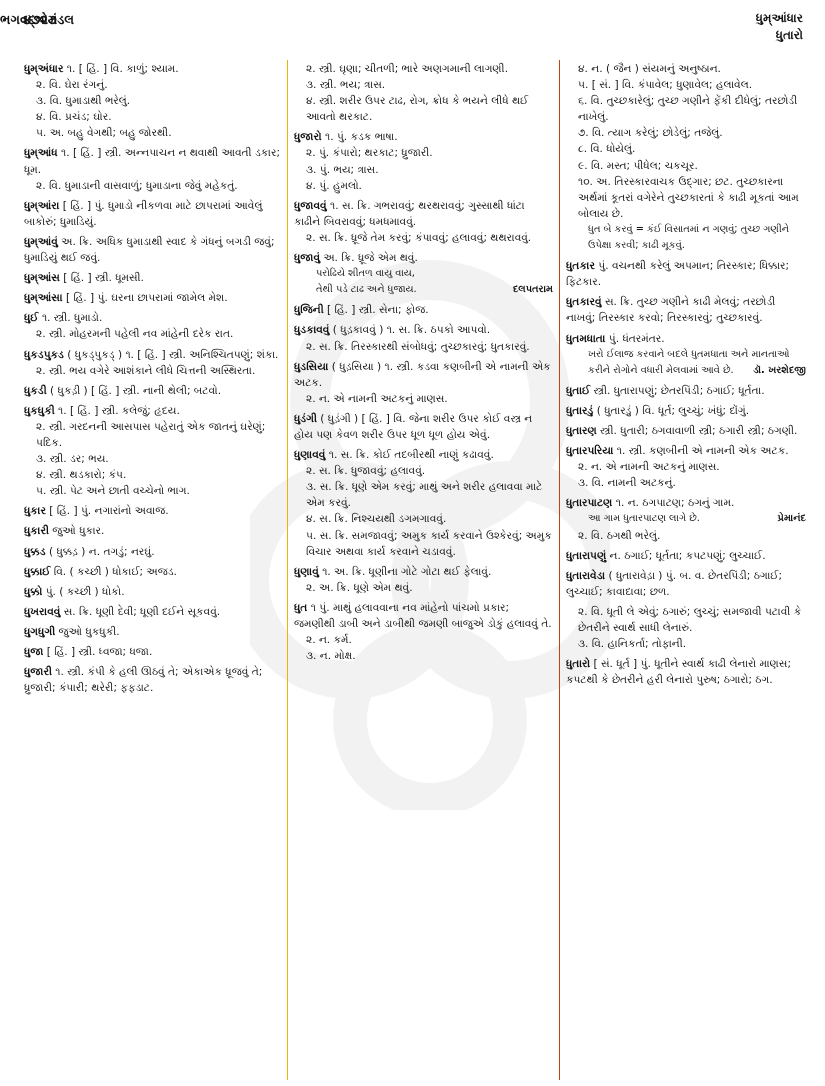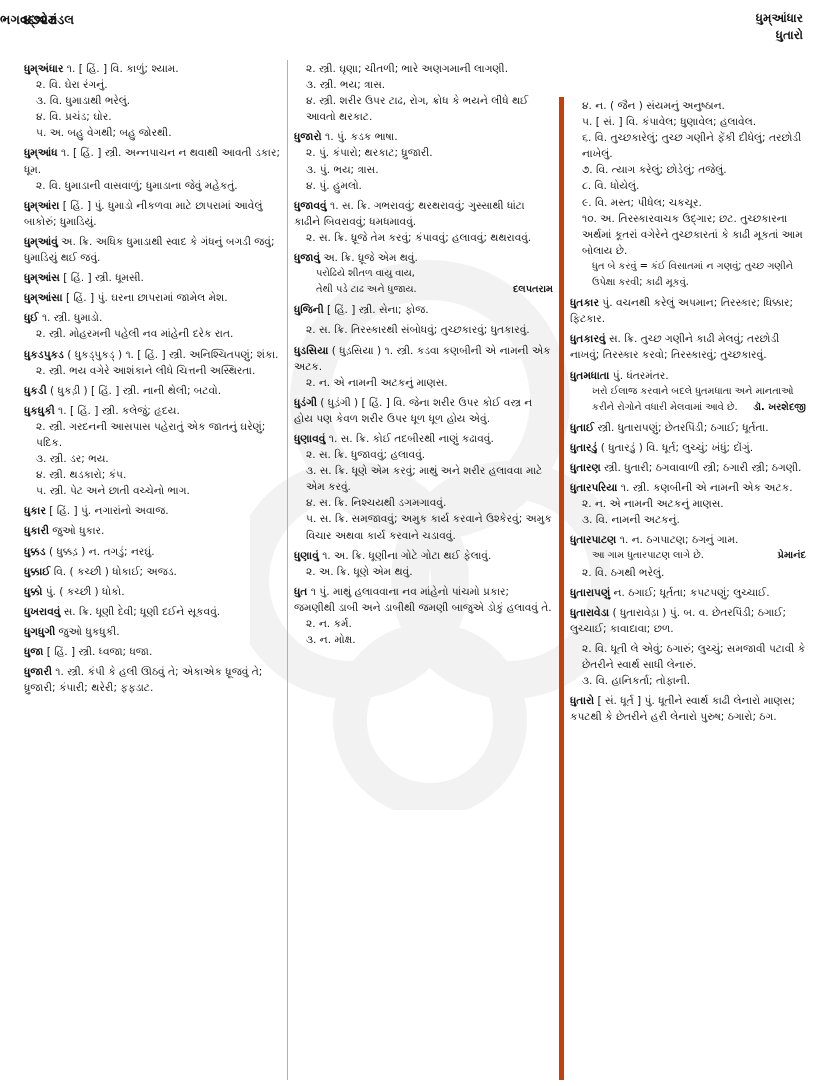--- a/index.html
+++ b/index.html
@@ -19,21 +19,21 @@
   .ptitle { position: absolute; left: 0; width: 825px; text-align: left; top: 12px; font-size: 13px; font-weight: bold; }
   .guide { position: absolute; right: 22px; top: 10px; text-align: right; font-size: 12px; font-weight: bold; line-height: 17px; }
   .cols {
     position: absolute; top: 60px; left: 22px; width: 790px; height: 1020px;
     display: flex;
     justify-content: space-between;
   }
   .col { box-sizing: border-box; padding: 0 6px; font-size: 10.6px; line-height: 16.1px; }
   .col1 { width: 265px; padding-left: 2px; }
   .col2 { width: 272px; border-left: 1px solid #eab308; }
-  .col3 { width: 253px; border-left: 5px solid #c2410c; margin-top: 37px; }
+  .col3 { width: 253px; border-left: 1px solid #c2410c; }
   .entry { margin-bottom: 4px; }
   .head { font-weight: bold; }
   .sense { padding-left: 12px; text-indent: 0; }
   .quote { padding-left: 22px; font-size: 9.8px; }
   .quote .src { float: right; font-weight: bold; font-size: 9.8px; }
 </style>
 </head>
 <body>
 
 <svg class="watermark" viewBox="0 0 360 560">
@@ -141,20 +141,21 @@
       </div>
       <div class="entry">
         <div><span class="head">ધુજાવું</span> <span>અ. ક્રિ. ધ્રૂજે એમ થવું.</span></div>
         <div class="quote"><span>પરોઢિયે શીતળ વાયુ વાય,</span></div>
         <div class="quote"><span>તેથી પડે ટાઢ અને ધુજાય.</span><span class="src">દલપતરામ</span></div>
       </div>
       <div class="entry">
         <div><span class="head">ધુજિની</span> <span>[ હિં. ] સ્ત્રી. સેના; ફોજ.</span></div>
       </div>
       <div class="entry">
+        <div><span class="head">ધુડકાવવું</span> <span>( ધુડ઼કાવવું ) ૧. સ. ક્રિ. ઠપકો આપવો.</span></div>
         <div class="sense">૨. સ. ક્રિ. તિરસ્કારથી સંબોધવું; તુચ્છકારવું; ધુતકારવું.</div>
       </div>
       <div class="entry">
         <div><span class="head">ધુડસિયા</span> <span>( ધુડ઼સિયા ) ૧. સ્ત્રી. કડવા કણબીની એ નામની એક અટક.</span></div>
         <div class="sense">૨. ન. એ નામની અટકનું માણસ.</div>
       </div>
       <div class="entry">
         <div><span class="head">ધુડંગી</span> <span>( ધુડ઼ંગી ) [ હિં. ] વિ. જેના શરીર ઉપર કોઈ વસ્ત્ર ન હોય પણ કેવળ શરીર ઉપર ધૂળ ધૂળ હોય એવું.</span></div>
       </div>
       <div class="entry">

